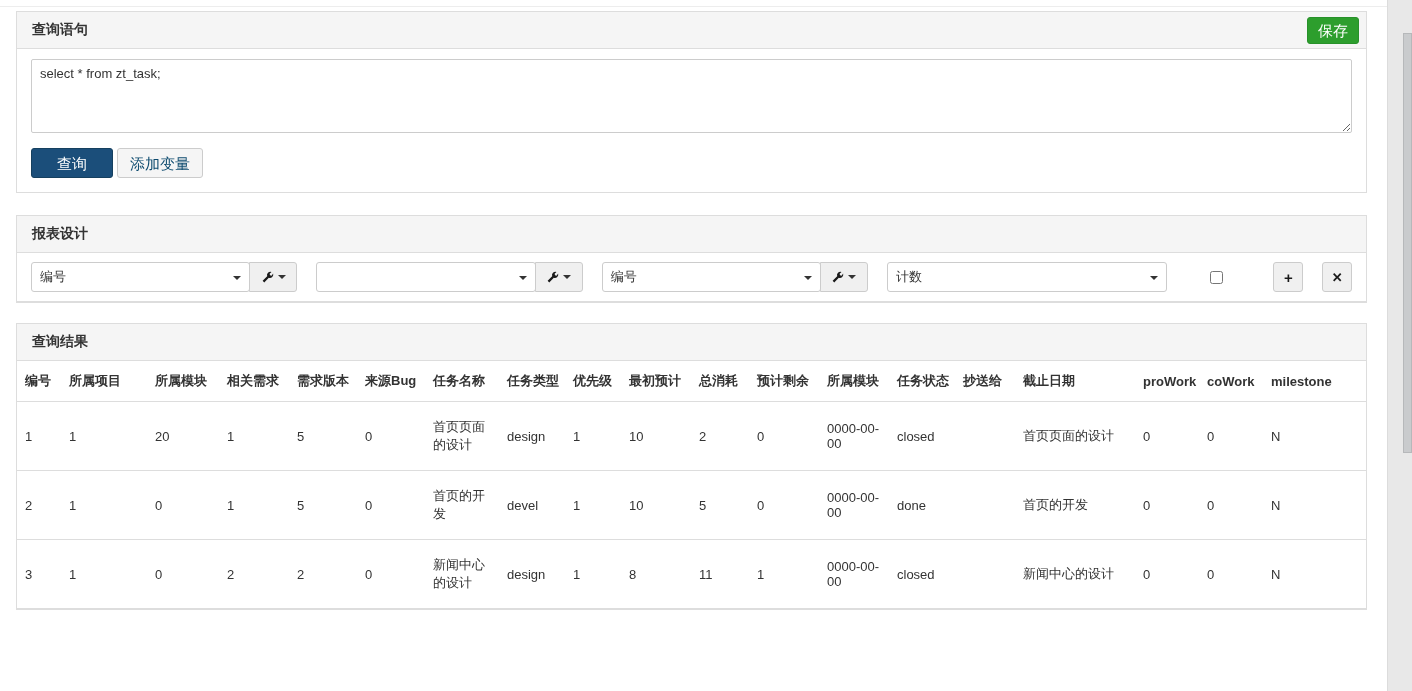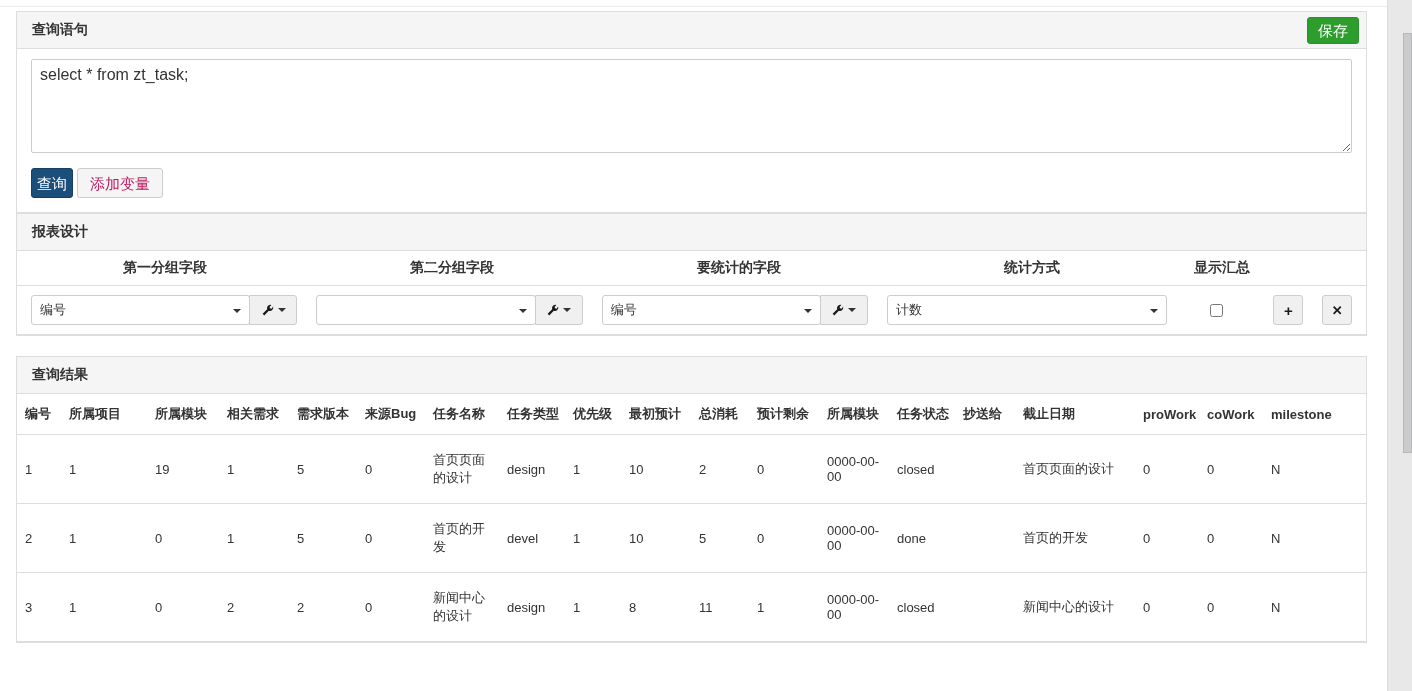--- a/index.html
+++ b/index.html
@@ -10,35 +10,35 @@
   
   .scroll-gutter { position:absolute; top:0; right:0; width:25px; height:691px; background:#e8e8e8; border-left:1px solid #dcdcdc; }
   .scroll-thumb { position:absolute; top:33px; right:0; width:9px; height:420px; background:#c9cbcd; border:1px solid #b6b8ba; }
 
   .page { position:absolute; top:0; left:0; width:1387px; height:691px; }
 
   .panel { margin:0 20px 0 16px; width:1351px; border:1px solid #ddd; background:#fff; }
   .panel-heading { position:relative; background:#f5f5f5; border-bottom:1px solid #ddd;
     padding:9px 15px; font-weight:bold; font-size:14px; color:#333; }
   .p1 { margin-top:11px; }
-  .p2 { }
+  .p2 { margin-top:22px; }
   .p3 { margin-top:20px; }
 
   
   .btn { display:inline-flex; align-items:center; justify-content:center; cursor:pointer;
     border-radius:3px; font-size:15px; line-height:1; }
-  .btn-primary { background:#1b4e7a; border:1px solid #16405f; color:#fff; height:30px; padding:0 5px; }
-  .btn-default { background:#f5f5f5; border:1px solid #ccc; color:#be185d; height:30px; padding:0 12px; }
+  .btn-primary { background:#1b4e7a; border:1px solid #16405f; color:#fff; height:30px; padding:0 25px; }
+  .btn-default { background:#f5f5f5; border:1px solid #ccc; color:#0c4a6e; height:30px; padding:0 12px; }
   .btn-success { position:absolute; top:5px; right:7px; height:27px; padding:0 10px;
     background:#2d9e2d; border:1px solid #28912a; color:#fff; }
 
   
   .p1-body { padding:10px 14px 14px 14px; }
-  .sql-textarea { width:1321px; height:94px; resize:both; border:1px solid #ccc; border-radius:2px;
-    padding:6px 8px; font-family:"Liberation Sans","DejaVu Sans",sans-serif; font-size:16px; color:#333; }
+  .sql-textarea { width:1321px; height:74px; resize:both; border:1px solid #ccc; border-radius:2px;
+    padding:6px 8px; font-family:"Liberation Sans","DejaVu Sans",sans-serif; font-size:13px; color:#333; }
   .p1-actions { margin-top:12px; display:flex; gap:4px; }
 
   
   .labels-row { display:flex; align-items:center; padding:8px 14px; border-bottom:1px solid #ddd; }
   .controls-row { display:flex; align-items:center; padding:9px 14px; border-bottom:1px solid #ddd; }
   .col-group { width:268px; margin-right:19px; }
   .col-stat  { width:280px; margin-right:0; }
   .col-sum   { width:100px; }
   .lbl { font-weight:bold; font-size:14px; text-align:center; }
   .ctl { display:flex; }
@@ -85,27 +85,20 @@
         <button class="btn btn-default">添加变量</button>
       </div>
     </div>
   </div>
 
   <div class="panel p2">
     <div class="panel-heading">
       <span>报表设计</span>
     </div>
 
-    <div class="labels-row">
-      <div class="col-group lbl">第一分组字段</div>
-      <div class="col-group lbl">第二分组字段</div>
-      <div class="col-group lbl">要统计的字段</div>
-      <div class="col-stat lbl">统计方式</div>
-      <div class="col-sum lbl">显示汇总</div>
-    </div>
 
     <div class="controls-row">
       <div class="col-group ctl">
         <div class="select-box">
           <span>编号</span>
           <span class="caret"></span>
         </div>
         <div class="wrench-btn">
           <svg class="wrench-icon" width="13" height="13" viewBox="0 0 16 16" fill="#1a1a1a">
               <path d="M14.9 3.1a4.2 4.2 0 0 1-5.3 5.3L4 14l-2-2 5.6-5.6a4.2 4.2 0 0 1 5.3-5.3L10.6 3.4l.5 1.9 1.9.5 1.9-2.7zM2.5 13.5l.8.8"></path>
@@ -203,21 +196,21 @@
             <th>截止日期</th>
             <th>proWork</th>
             <th>coWork</th>
             <th>milestone</th>
           </tr>
         </thead>
       <tbody>
           <tr>
             <td>1</td>
             <td>1</td>
-            <td>19</td>
+            <td>20</td>
             <td>1</td>
             <td>5</td>
             <td>0</td>
             <td>首页页面的设计</td>
             <td>design</td>
             <td>1</td>
             <td>10</td>
             <td>2</td>
             <td>0</td>
             <td>0000-00-00</td>

